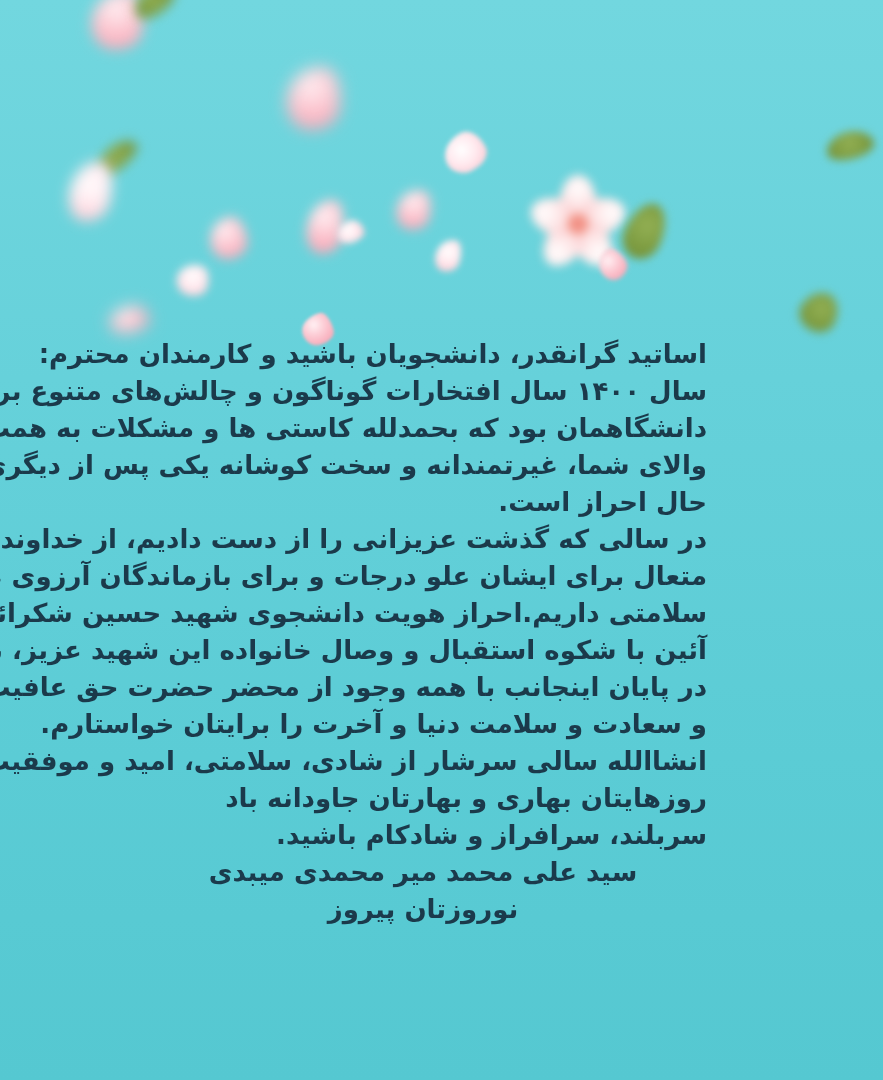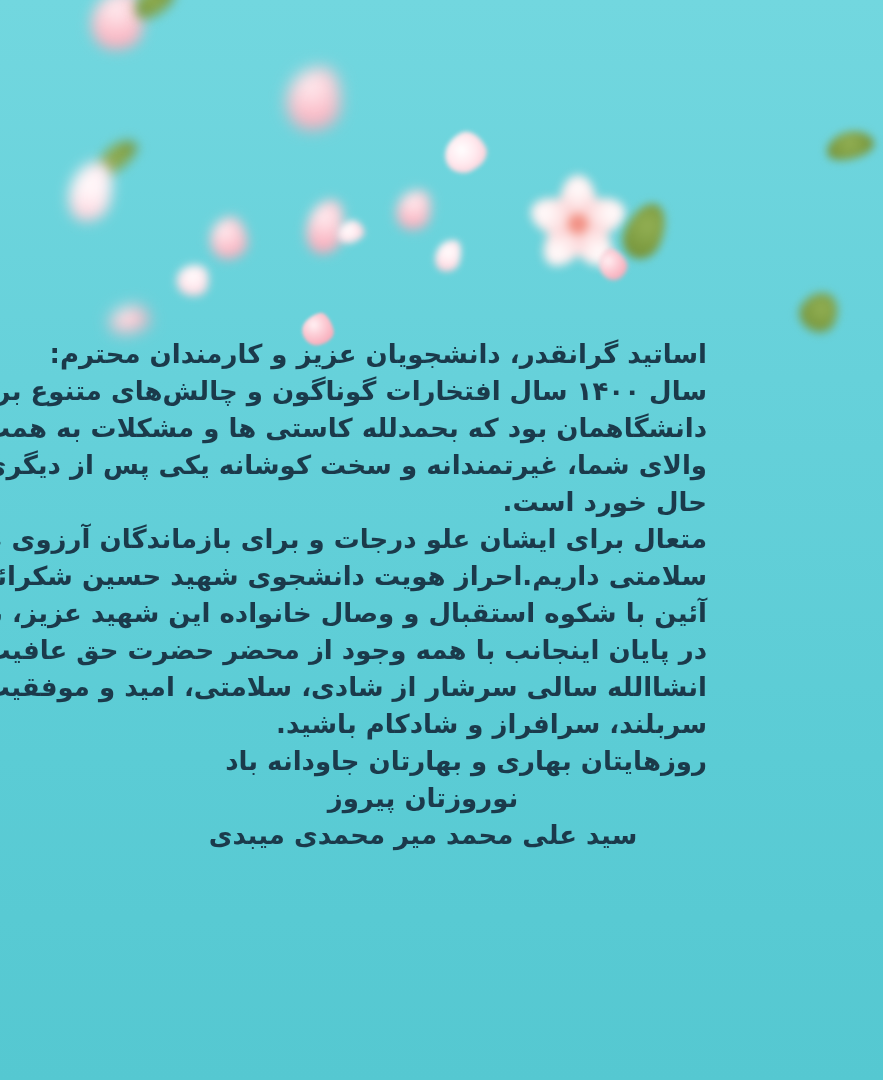--- a/index.html
+++ b/index.html
@@ -75,29 +75,31 @@
     <i class="bp" style="transform:rotate(288deg) translateY(-26px);"></i>
     <i class="bc"></i>
   </div>
 
   <i class="leaf" style="left:626px;top:202px;width:38px;height:58px;filter:blur(4px);transform:rotate(24deg);"></i>
   <i class="petal" style="left:599px;top:249px;width:27px;height:31px;filter:blur(2px);transform:rotate(-30deg);"></i>
   <i class="leaf" style="left:826px;top:132px;width:48px;height:27px;filter:blur(4px);transform:rotate(-14deg);"></i>
   <i class="leaf" style="left:801px;top:292px;width:37px;height:40px;filter:blur(5px);transform:rotate(32deg);"></i>
 
   <div class="message">
-    <div class="line">اساتید گرانقدر، دانشجویان عزیز و کارمندان محترم:</div>
+    <div class="line">اساتید گرانقدر، دانشجویان باشید و کارمندان محترم:</div>
     <div class="line">سال ۱۴۰۰ سال افتخارات گوناگون و چالش‌های متنوع برای</div>
     <div class="line">دانشگاهمان بود که بحمدلله کاستی ها و مشکلات به همت</div>
     <div class="line">والای شما، غیرتمندانه و سخت کوشانه یکی پس از دیگری در</div>
-    <div class="line">حال خورد است.</div>
+    <div class="line">حال احراز است.</div>
+    <div class="line">در سالی که گذشت عزیزانی را از دست دادیم، از خداوند</div>
     <div class="line">متعال برای ایشان علو درجات و برای بازماندگان آرزوی صبر و</div>
     <div class="line">سلامتی داریم.احراز هویت دانشجوی شهید حسین شکرائیان و</div>
     <div class="line">آئین با شکوه استقبال و وصال خانواده این شهید عزیز، نیز از</div>
     <div class="line">در پایان اینجانب با همه وجود از محضر حضرت حق عافیت</div>
+    <div class="line">و سعادت و سلامت دنیا و آخرت را برایتان خواستارم.</div>
     <div class="line">انشاالله سالی سرشار از شادی، سلامتی، امید و موفقیت برای</div>
+    <div class="line">روزهایتان بهاری و بهارتان جاودانه باد</div>
     <div class="line">سربلند، سرافراز و شادکام باشید.</div>
-    <div class="line">روزهایتان بهاری و بهارتان جاودانه باد</div>
+    <div class="line line--center">سید علی محمد میر محمدی میبدی</div>
     <div class="line line--center">نوروزتان پیروز</div>
-    <div class="line line--center">سید علی محمد میر محمدی میبدی</div>
   </div>
 
 </div>
 
 </body></html>

